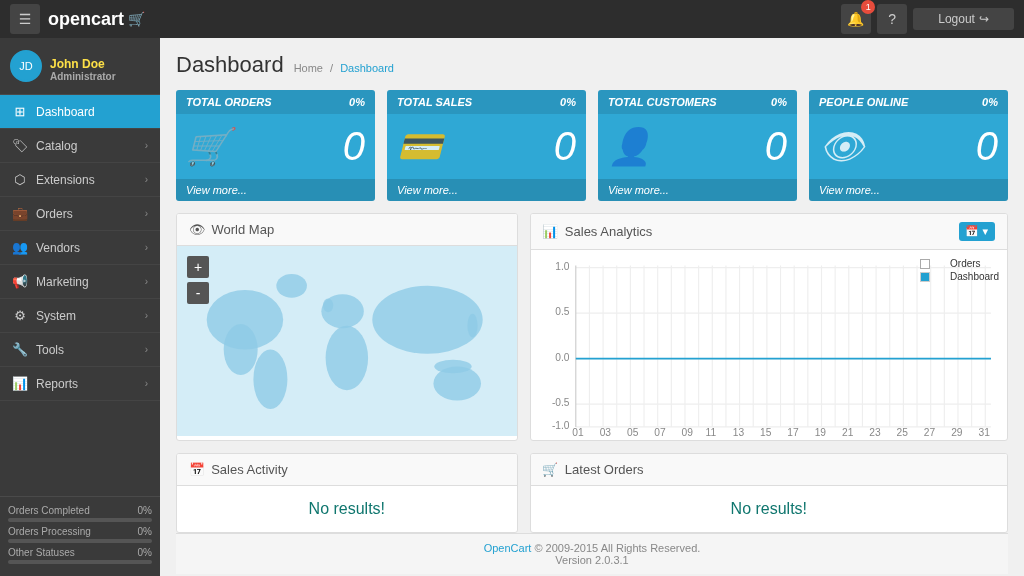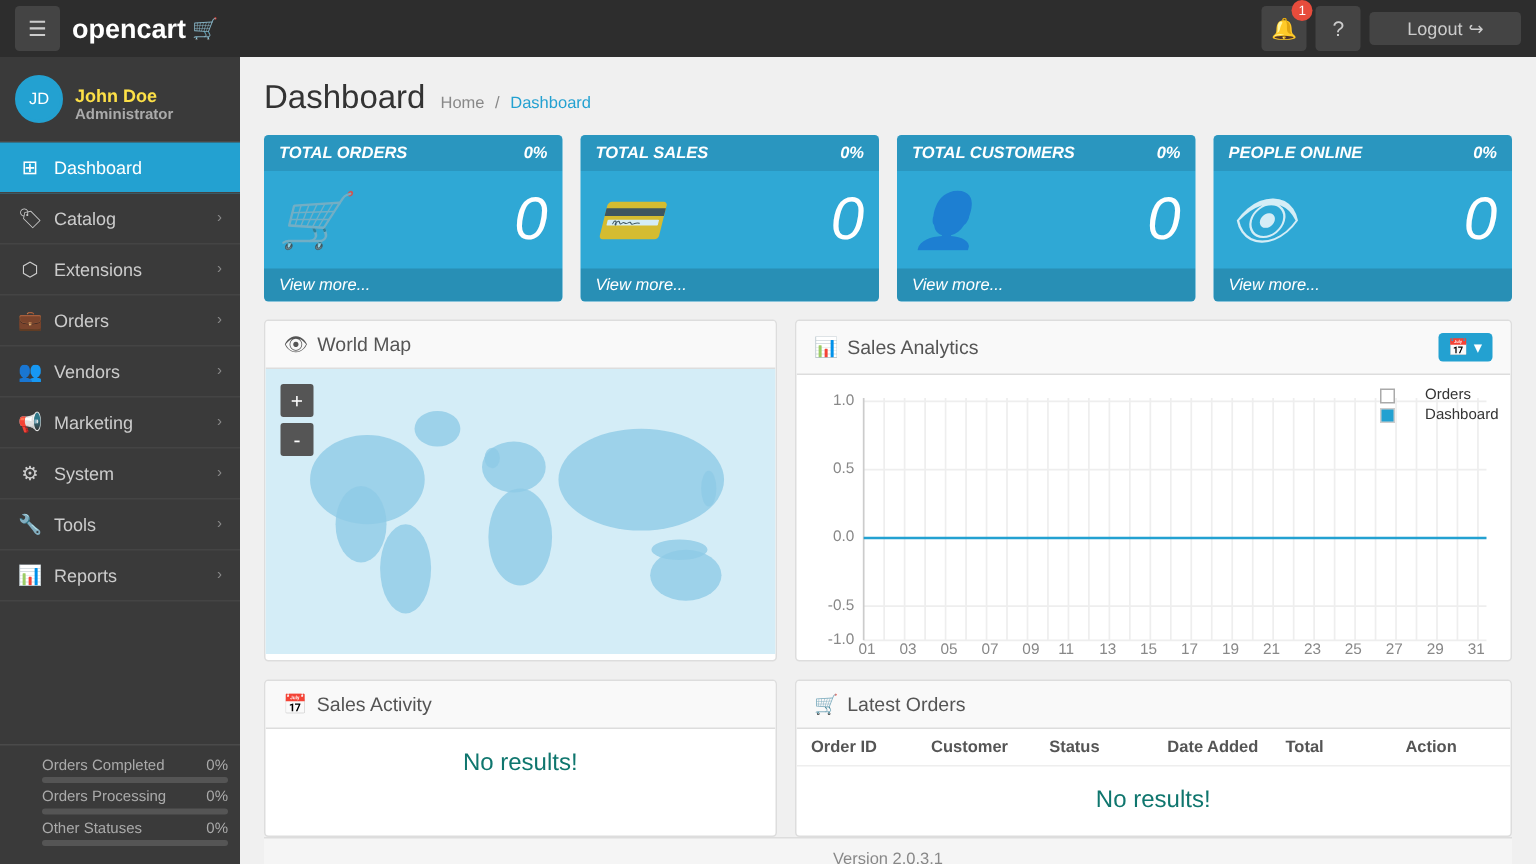--- a/index.html
+++ b/index.html
@@ -98,21 +98,21 @@
       border-bottom: 1px solid #444;
     }
     .sidebar-item.active { background: #23a1d1; color: white; }
     .sidebar-item-left { display: flex; align-items: center; gap: 8px; }
     .sidebar-item-icon { font-size: 13px; width: 16px; text-align: center; }
     .sidebar-item-arrow { font-size: 10px; color: #888; }
     .sidebar-stats {
       padding: 8px;
       border-top: 1px solid #4a4a4a;
     }
-    .stat-item { margin-bottom: 4px; margin-left: 20px; }
+    .stat-item { margin-bottom: 4px; }
     .stat-label-row { display: flex; justify-content: space-between; color: #aaa; font-size: 10px; margin-bottom: 2px; }
     .stat-bar-bg { background: #555; height: 4px; border-radius: 2px; }
     .stat-bar-fill { background: #23a1d1; height: 4px; border-radius: 2px; }
 
     
     .content-area {
       flex: 1;
       overflow-y: auto;
       padding: 14px 16px;
       background: #f0f0f0;
@@ -556,30 +556,26 @@
         <div class="no-results">No results!</div>
       </div>
 
       <div class="panel">
         <div class="panel-header">
           <div class="panel-header-left">
             <span>🛒</span>
             <span>Latest Orders</span>
           </div>
         </div>
-        <div class="table-header-row">
-          <span>Order ID</span>
-          <span>Customer</span>
-          <span>Status</span>
-          <span>Date Added</span>
-          <span>Total</span>
-          <span>Action</span>
-        </div>
         <div class="no-results">No results!</div>
       </div>
     </div>
 
     <div class="footer">
+      <div>
+        <a>OpenCart</a>
+        <span> © 2009-2015 All Rights Reserved.</span>
+      </div>
       <div>Version 2.0.3.1</div>
     </div>
 
   </div>
 </div>
 
 </body></html>

